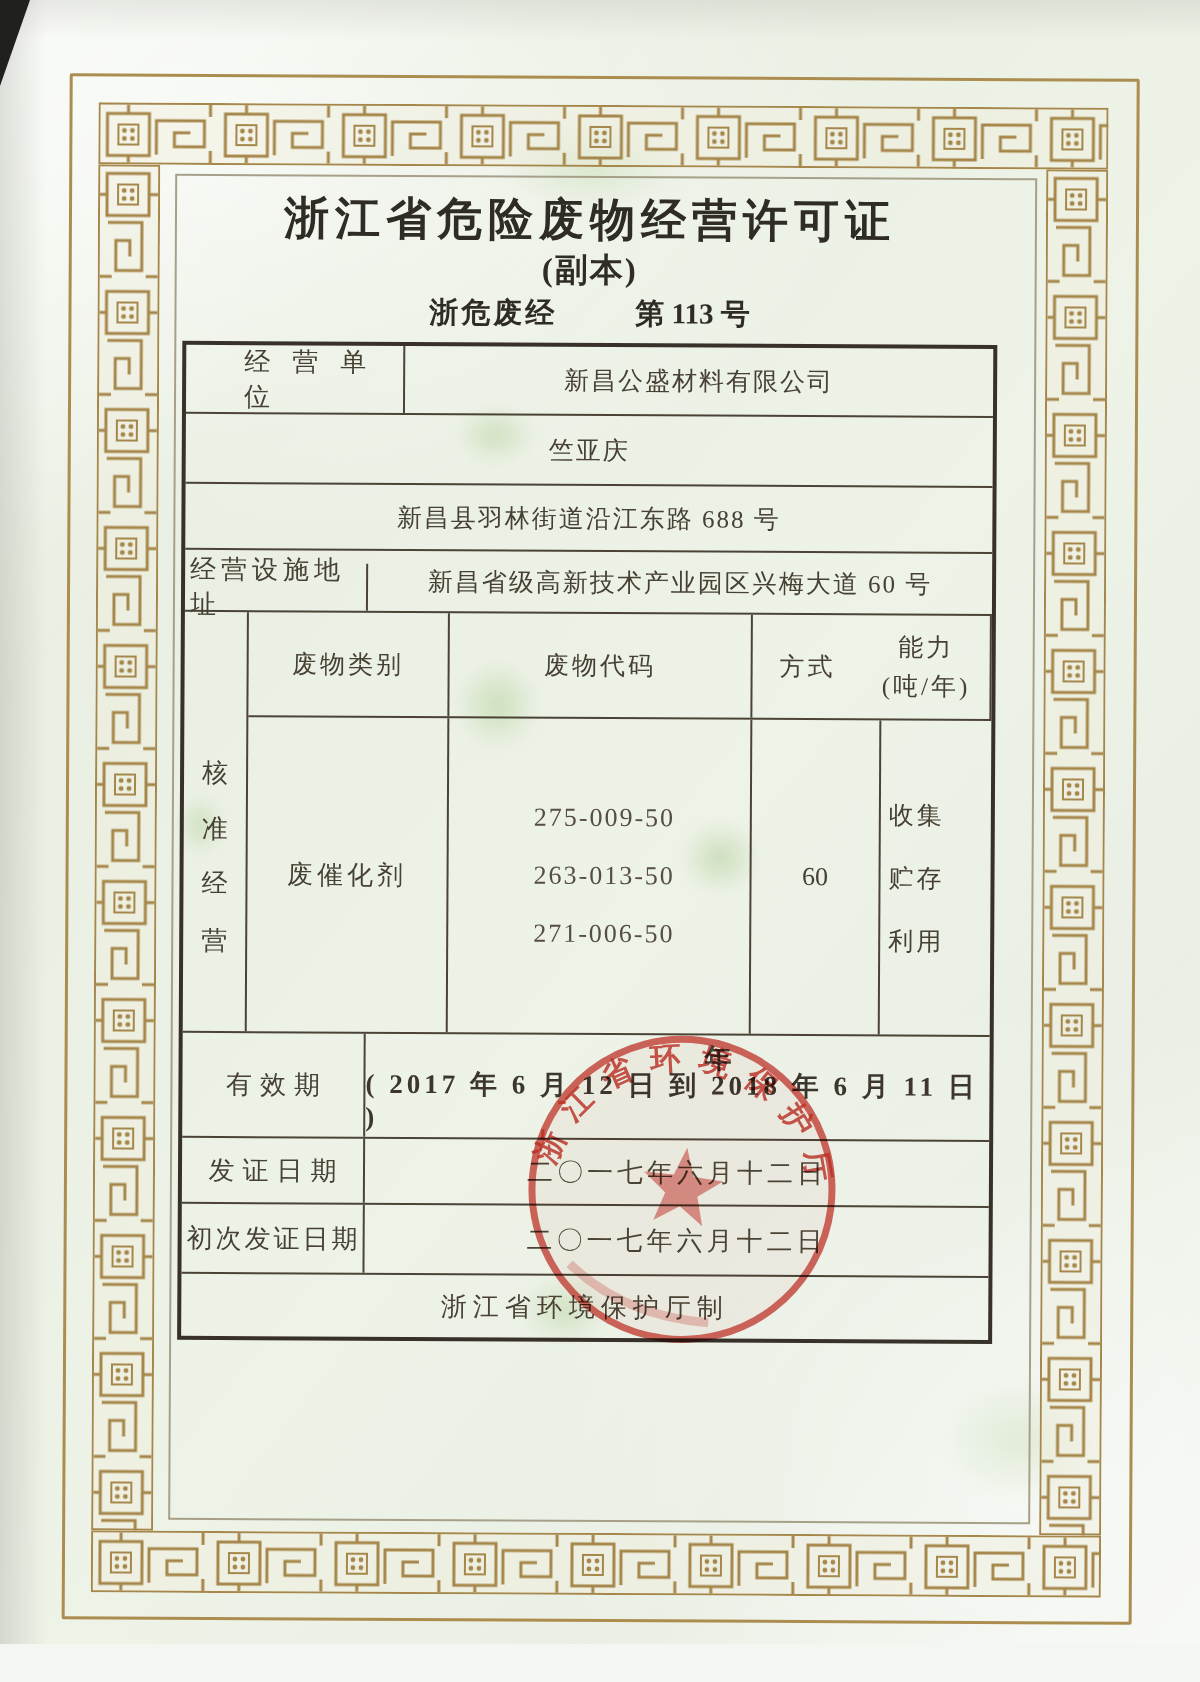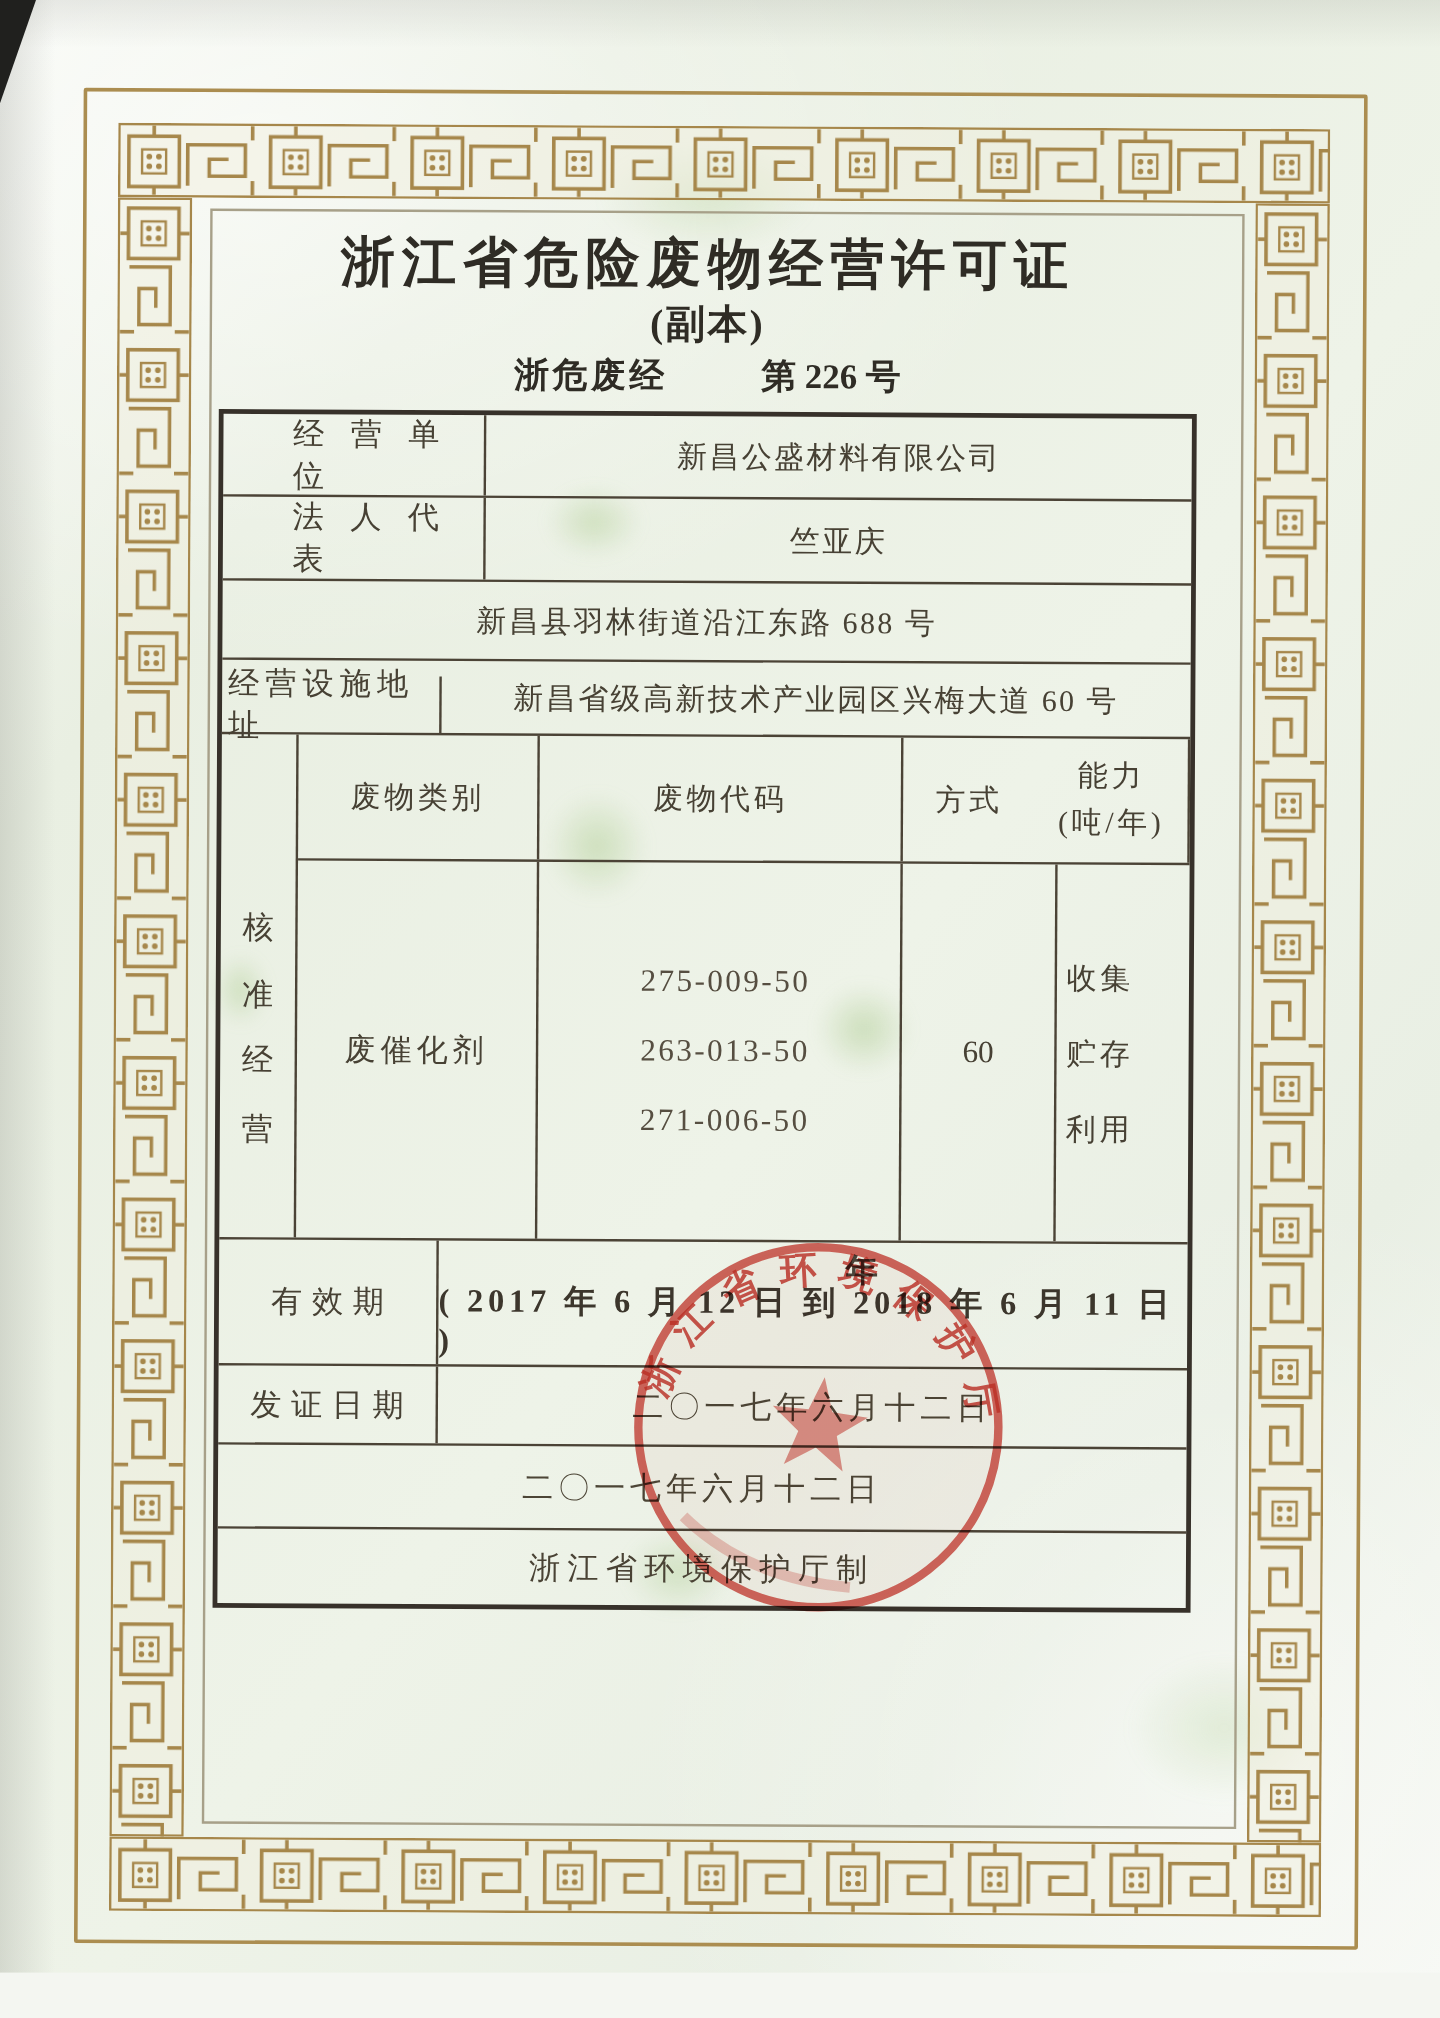--- a/index.html
+++ b/index.html
@@ -141,30 +141,29 @@
     <svg class="band" style="left:1043px;top:167px" width="62" height="1366">
       <rect width="62" height="1366" fill="url(#meanderV)"></rect>
       <rect x="1" y="1" width="60" height="1364" fill="none" stroke="#a6874b" stroke-width="2"></rect>
     </svg>
 
     <div class="inner-rule"></div>
 
     <div class="hdr title">浙江省危险废物经营许可证</div>
     <div class="hdr subtitle">(副本)</div>
     <div class="hdr docline">
-      <span class="prefix">浙危废经</span><span class="gap"></span><span>第 226 号</span>
+      <span class="prefix">浙危废经</span><span class="gap"></span><span>第 113 号</span>
     </div>
 
     <div class="cert-table">
       <div class="row r1">
         <div class="cell lbl sp4">经营单位</div>
         <div class="cell val">新昌公盛材料有限公司</div>
       </div>
       <div class="row r2">
-        <div class="cell lbl sp4">法人代表</div>
         <div class="cell val">竺亚庆</div>
       </div>
       <div class="row r3">
         <div class="cell val">新昌县羽林街道沿江东路 688 号</div>
       </div>
       <div class="row r4">
         <div class="cell lbl sp6">经营设施地址</div>
         <div class="cell val">新昌省级高新技术产业园区兴梅大道 60 号</div>
       </div>
 
@@ -201,20 +200,21 @@
 
       <div class="row r7">
         <div class="cell lbl spA">有效期</div>
         <div class="cell val validity-val">( 2017 年 6 月 12 日 到 2018 年 6 月 11 日 )</div>
       </div>
       <div class="row r8">
         <div class="cell lbl spA">发证日期</div>
         <div class="cell val date-val">二〇一七年六月十二日</div>
       </div>
       <div class="row r9">
+        <div class="cell lbl spB">初次发证日期</div>
         <div class="cell val date-val">二〇一七年六月十二日</div>
       </div>
       <div class="row">
         <div class="cell footer-cell">浙江省环境保护厅制</div>
       </div>
     </div>
 
     <div class="stray">年</div>
 
     <svg class="seal" width="345" height="335">

